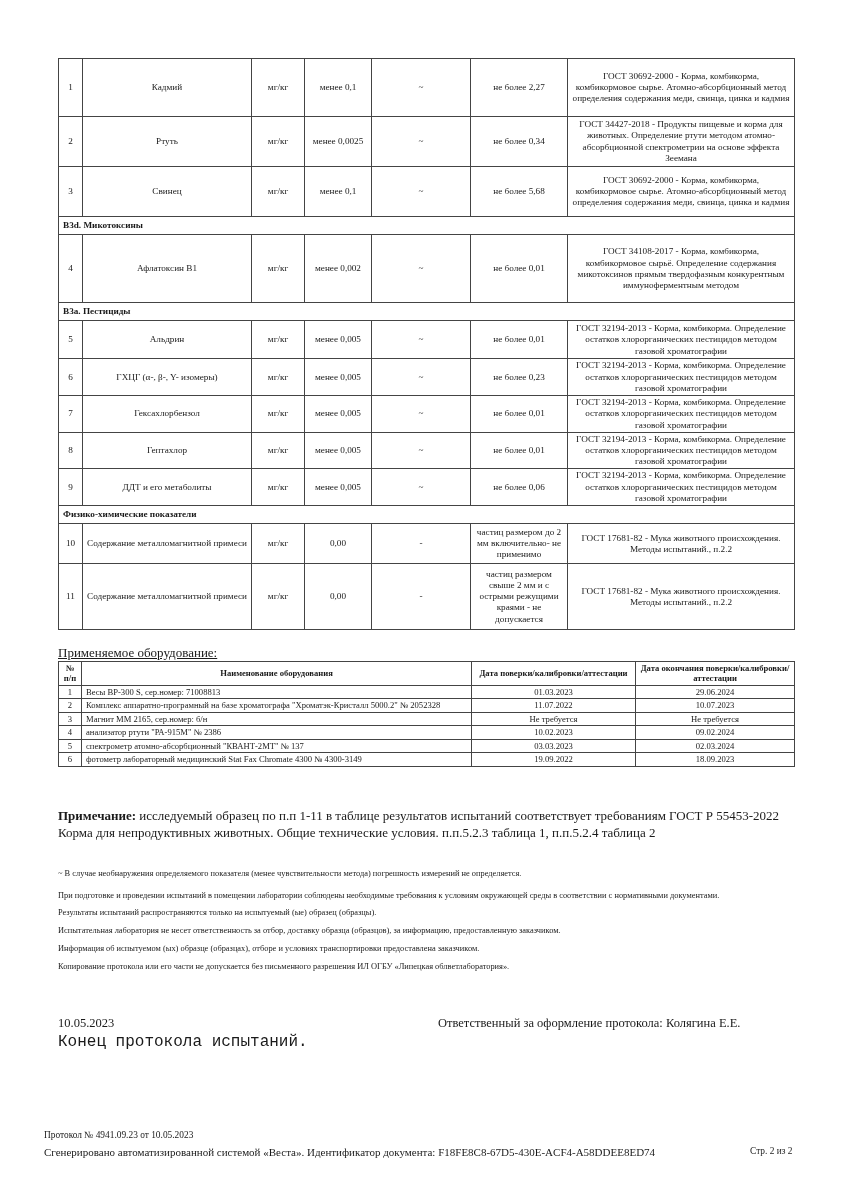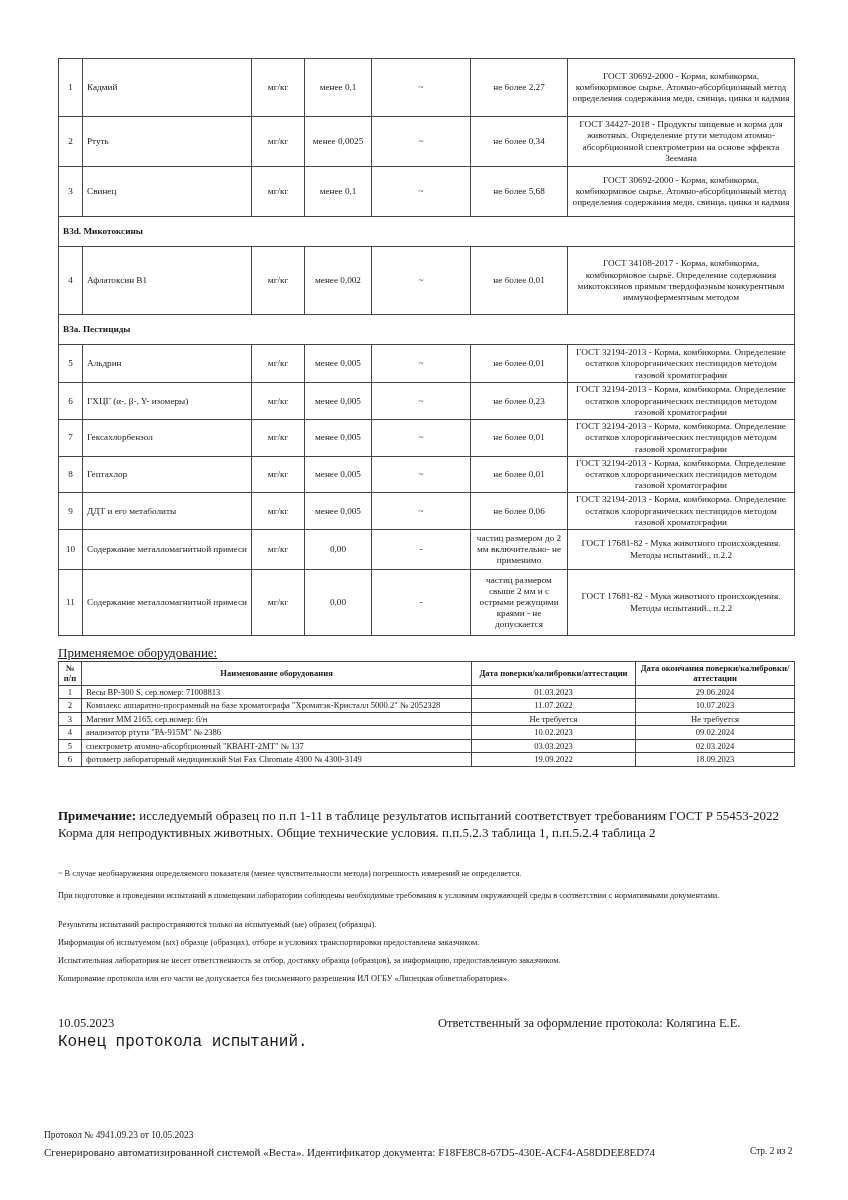--- a/index.html
+++ b/index.html
@@ -2,27 +2,27 @@
 <html><head>
 <meta charset="utf-8">
 <style>
   html, body { margin:0; padding:0; background:#ffffff; }
   body { width:848px; height:1200px; position:relative; overflow:hidden;
          font-family:"Liberation Serif", "DejaVu Serif", serif; color:#1a1a1a; }
   table { border-collapse:collapse; }
   .results { position:absolute; left:58px; top:58px; width:737px; font-size:9.2px; }
   .results td { border:1px solid #444; padding:1px 4px; vertical-align:middle; line-height:1.22; }
   .results td.num { text-align:center; width:15px; }
-  .results td.name { width:160px; text-align:left;margin-top:36px; }
+  .results td.name { width:160px; text-align:center;margin-top:36px; }
   .results td.unit { width:44px; text-align:center; }
   .results td.res { width:58px; text-align:center;margin-top:28px; }
   .results td.err { width:90px; text-align:center; }
   .results td.norm { width:88px; text-align:center; }
   .results td.method { text-align:center; }
-  .results tr.section td { font-weight:bold; text-align:left; padding:9px 4px; }
+  .results tr.section td { font-weight:bold; text-align:left; padding:3px 4px; }
 
   .equip-title { position:absolute; left:58px; top:645px; font-size:13px;text-decoration:underline; }
   .equip { position:absolute; left:58px; top:661px; width:737px; font-size:8.6px; }
   .equip td, .equip th { border:1px solid #444; padding:1px 4px; line-height:1.22; vertical-align:middle; }
   .equip th { font-weight:bold; text-align:center; font-size:8.6px; }
   .equip td.c { text-align:center; }
   .equip td.n { text-align:center; width:14px; }
 
   .note { position:absolute; left:58px; top:808px; width:740px; font-size:13px; line-height:1.3; }
   .note b { font-weight:bold; }
@@ -121,20 +121,23 @@
         <td class="method">ГОСТ 32194-2013 - Корма, комбикорма. Определение остатков хлорорганических пестицидов методом газовой хроматографии</td>
       </tr>
       <tr style="height: 34px;">
         <td class="num">9</td>
         <td class="name">ДДТ и его метаболиты</td>
         <td class="unit">мг/кг</td>
         <td class="res">менее 0,005</td>
         <td class="err">~</td>
         <td class="norm">не более 0,06</td>
         <td class="method">ГОСТ 32194-2013 - Корма, комбикорма. Определение остатков хлорорганических пестицидов методом газовой хроматографии</td>
+      </tr>
+      <tr class="section">
+        <td colspan="7">Физико-химические показатели</td>
       </tr>
       <tr style="height: 40px;">
         <td class="num">10</td>
         <td class="name">Содержание металломагнитной примеси</td>
         <td class="unit">мг/кг</td>
         <td class="res">0,00</td>
         <td class="err">-</td>
         <td class="norm">частиц размером до 2 мм включительно- не применимо</td>
         <td class="method">ГОСТ 17681-82 - Мука животного происхождения. Методы испытаний., п.2.2</td>
       </tr>
@@ -197,24 +200,24 @@
         <td class="c">19.09.2022</td>
         <td class="c">18.09.2023</td>
       </tr>
     </tbody>
 </table>
 
 <div class="note"><b>Примечание:</b><span> исследуемый образец по п.п 1-11 в таблице результатов испытаний соответствует требованиям ГОСТ Р 55453-2022 Корма для непродуктивных животных. Общие технические условия. п.п.5.2.3 таблица 1, п.п.5.2.4 таблица 2</span></div>
 
 <div class="small">
   <p>~ В случае необнаружения определяемого показателя (менее чувствительности метода) погрешность измерений не определяется.</p>
-  <p style="line-height:1.95;margin-bottom:16px;">При подготовке и проведении испытаний в помещении лаборатории соблюдены необходимые требования к условиям окружающей среды в соответствии с нормативными документами.</p>
+  <p style="line-height:1.95;margin-bottom:4px;">При подготовке и проведении испытаний в помещении лаборатории соблюдены необходимые требования к условиям окружающей среды в соответствии с нормативными документами.</p>
   <p>Результаты испытаний распространяются только на испытуемый (ые) образец (образцы).</p>
+  <p>Испытательная лаборатория не несет ответственность за отбор, доставку образца (образцов), за информацию, предоставленную заказчиком.</p>
   <p>Информация об испытуемом (ых) образце (образцах), отборе и условиях транспортировки предоставлена заказчиком.</p>
-  <p>Испытательная лаборатория не несет ответственность за отбор, доставку образца (образцов), за информацию, предоставленную заказчиком.</p>
   <p>Копирование протокола или его части не допускается без письменного разрешения ИЛ ОГБУ «Липецкая облветлаборатория».</p>
 </div>
 
 <div class="date">10.05.2023</div>
 <div class="end">Конец протокола испытаний.</div>
 <div class="resp">Ответственный за оформление протокола: Колягина Е.Е.</div>
 
 <div class="footer1">Протокол № 4941.09.23 от 10.05.2023</div>
 <div class="footer2">Сгенерировано автоматизированной системой «Веста». Идентификатор документа: F18FE8C8-67D5-430E-ACF4-A58DDEE8ED74</div>
 <div class="page">Стр. 2 из 2</div>

